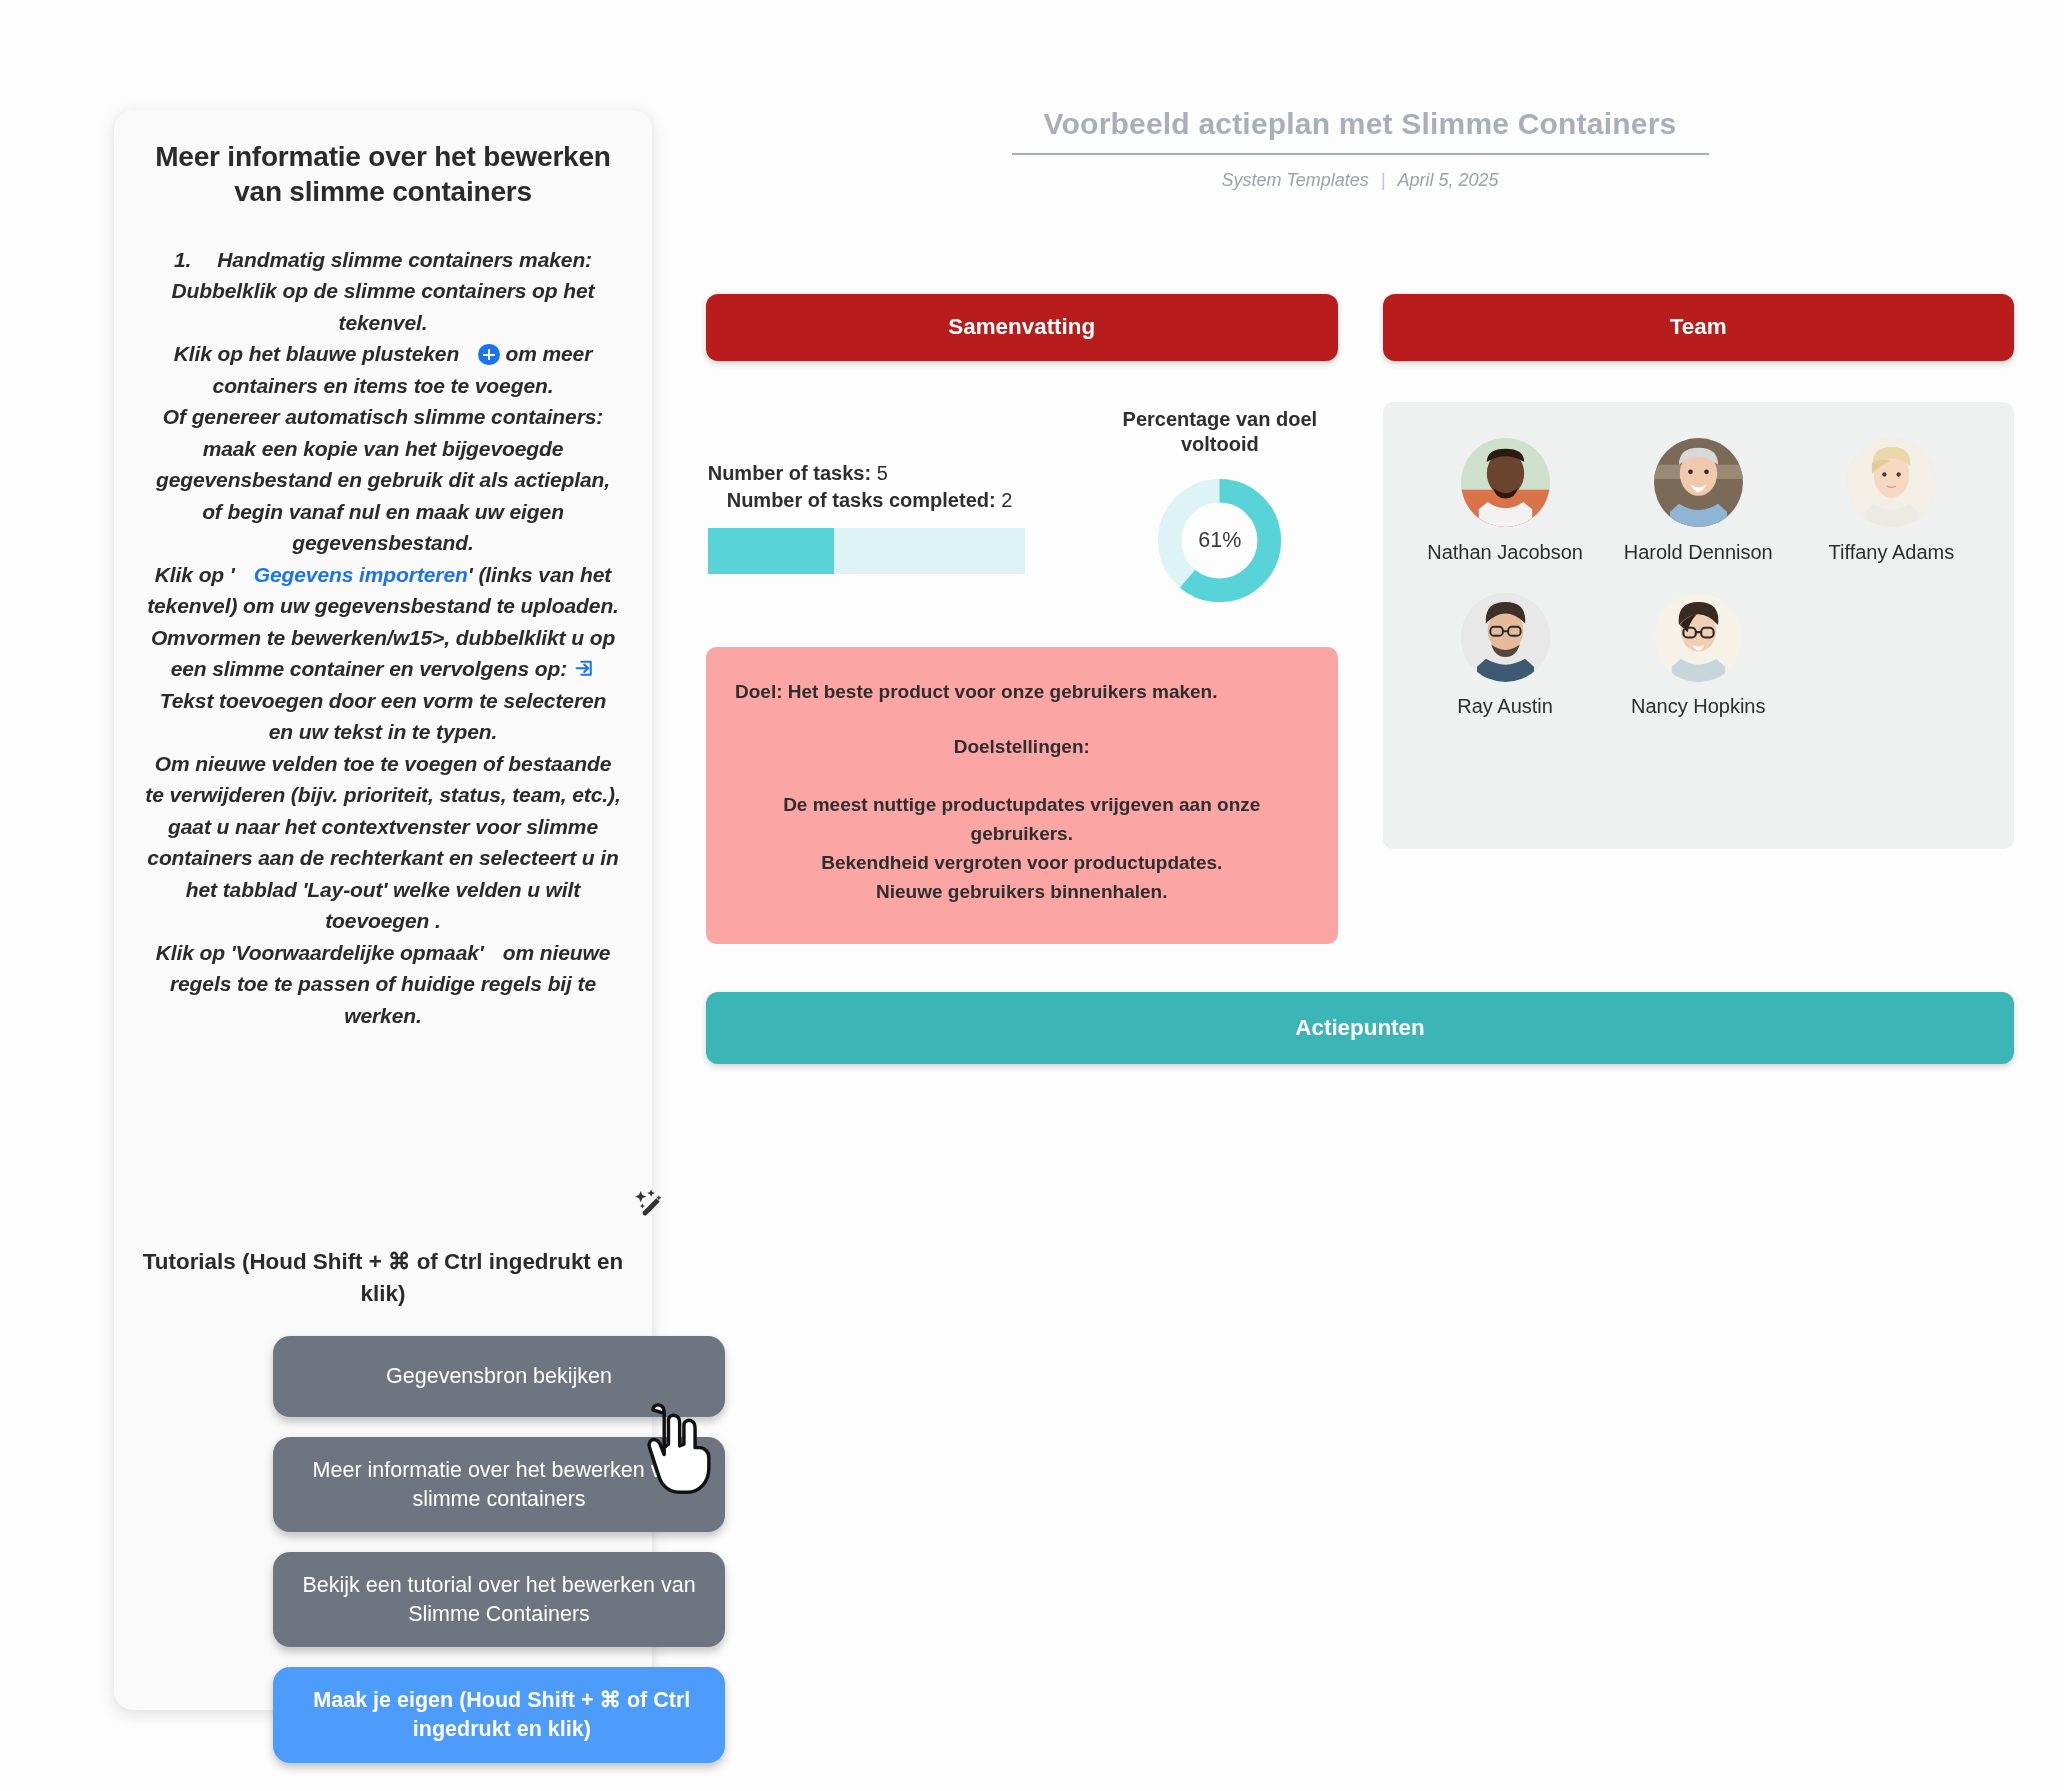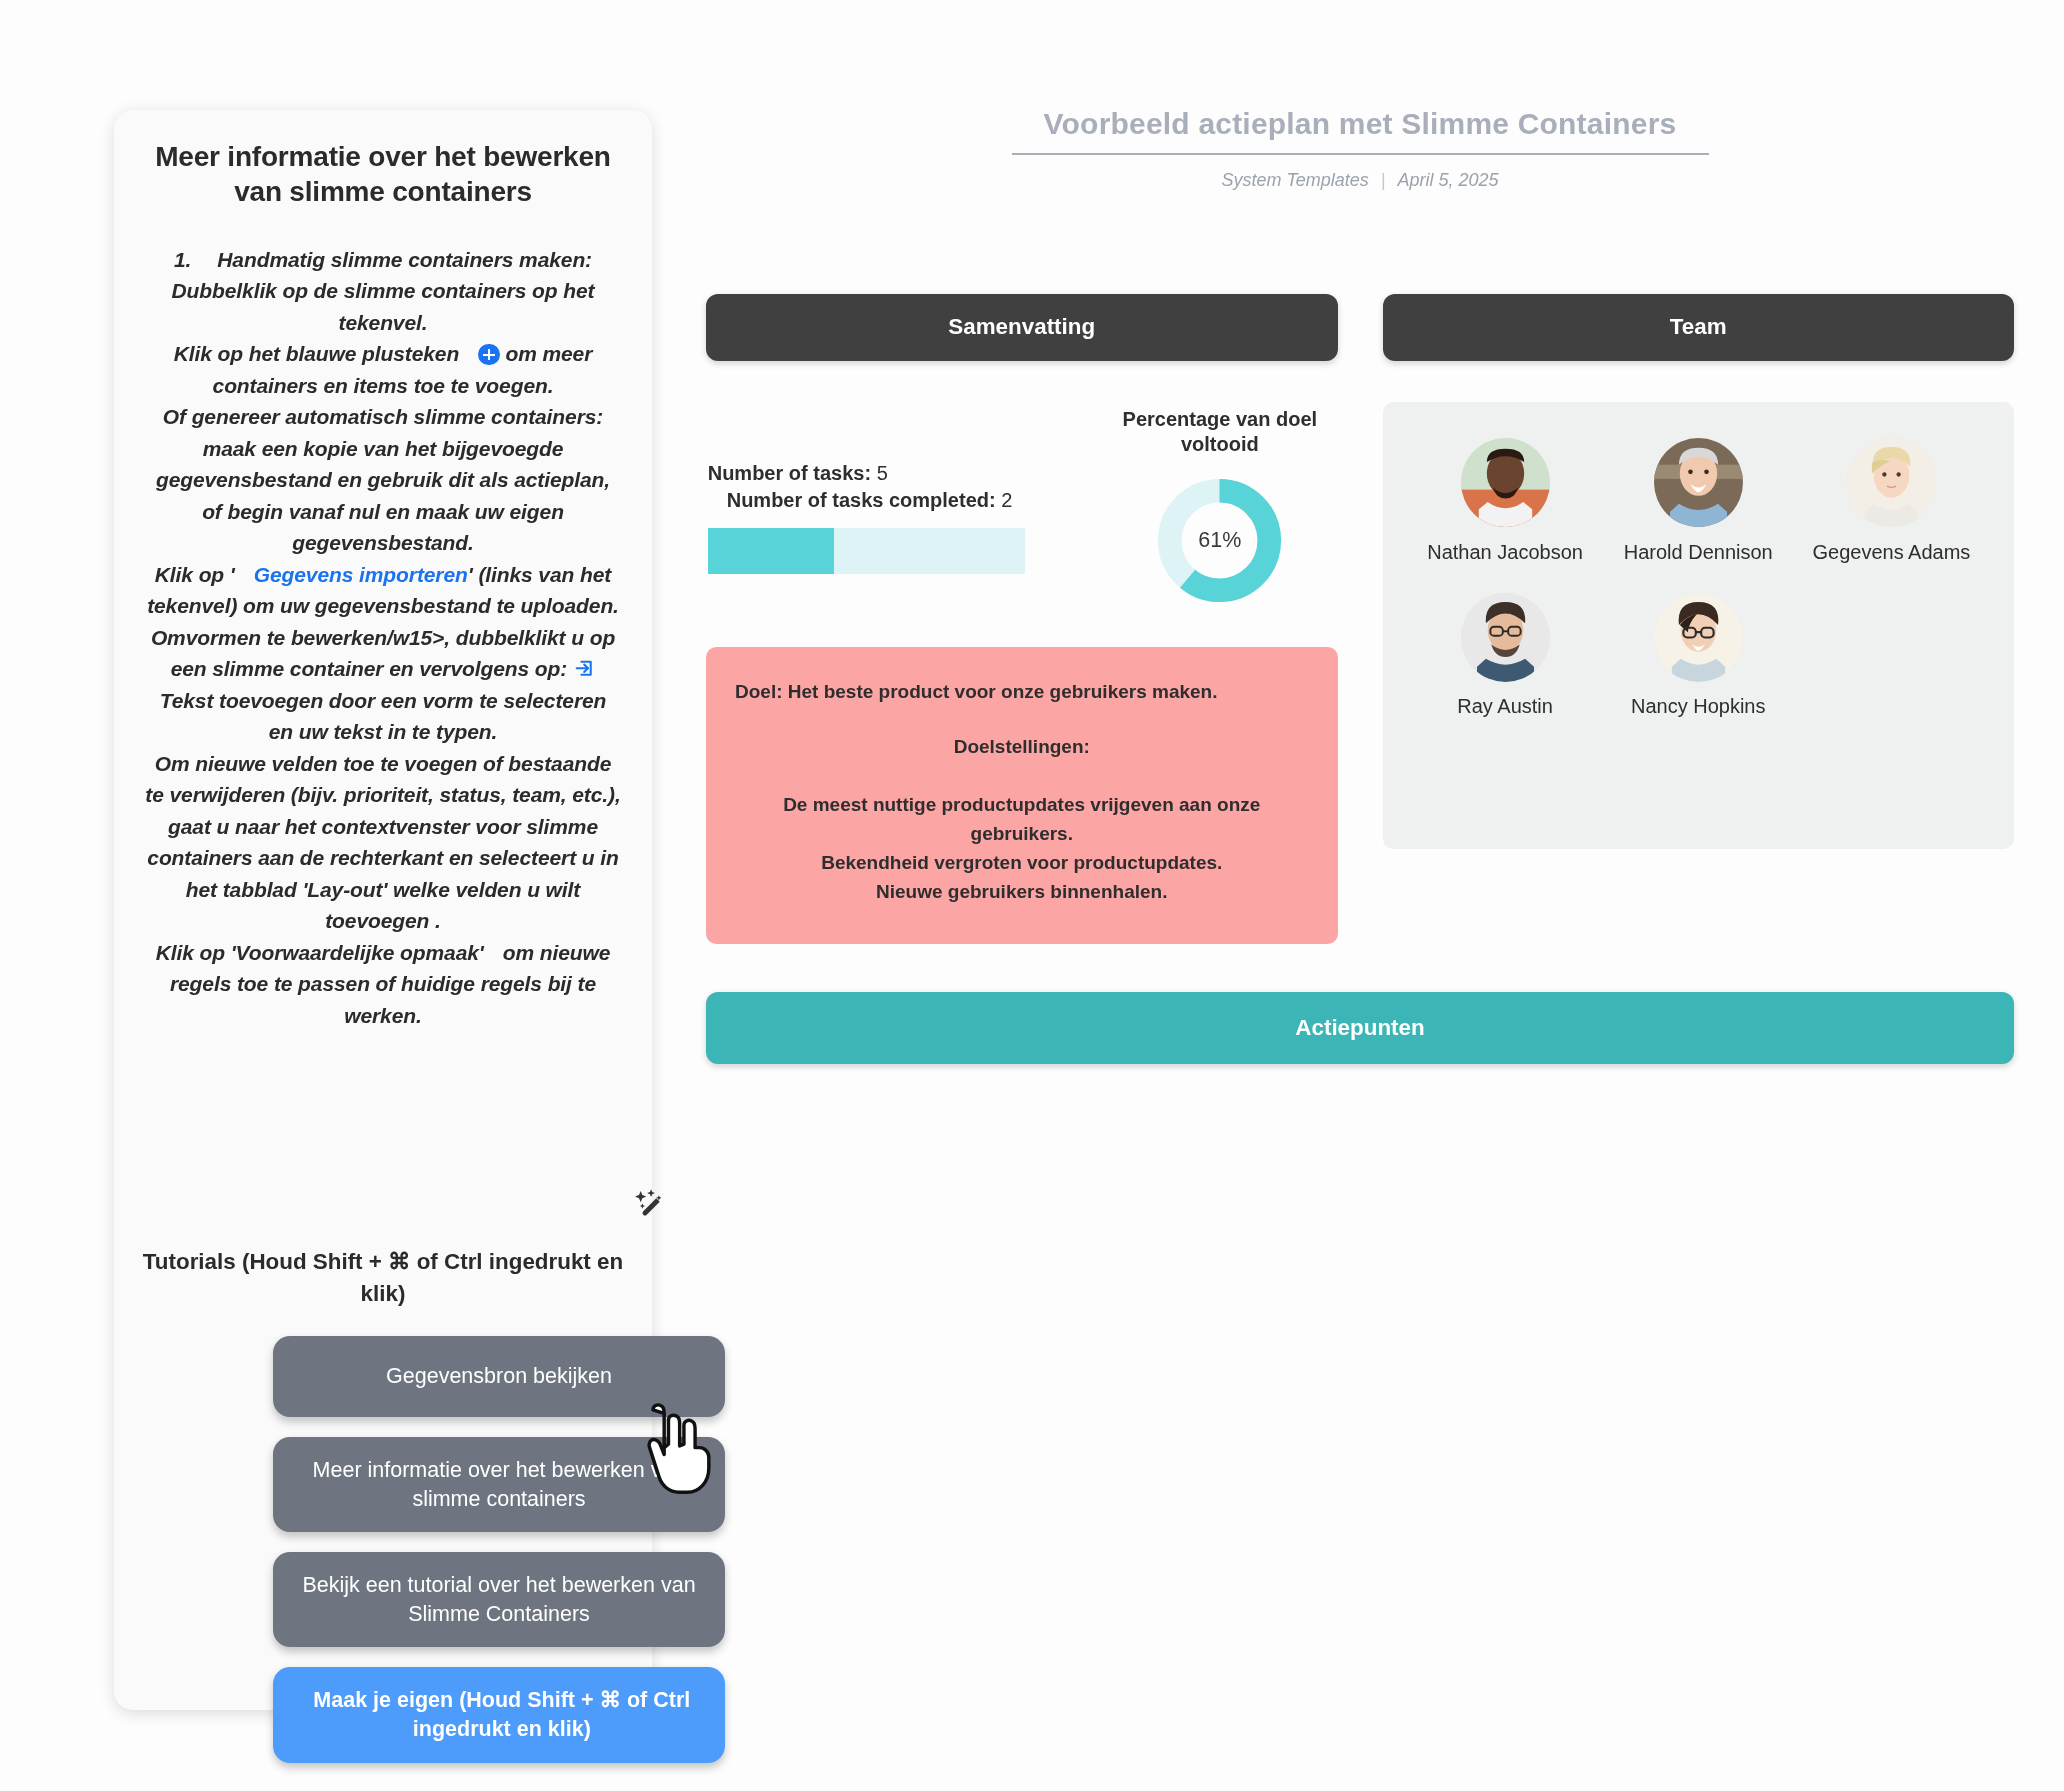--- a/index.html
+++ b/index.html
@@ -176,21 +176,21 @@
   }
 
   .cards-row {
     display: flex;
     gap: 45px;
     margin-top: 103px;
   }
   .col { flex: 1; }
 
   .card-header {
-    background: #404040;
+    background: #b91c1c;
     border-radius: 12px;
     color: #ffffff;
     font-size: 22.4px;
     font-weight: bold;
     text-align: center;
     padding: 20.6px 8.6px;
     box-shadow: 0 2.6px 6px rgba(0,0,0,0.16);
   }
 
   
@@ -481,21 +481,21 @@
                   <rect width="100" height="100" fill="#f4efe6"></rect>
                   <ellipse cx="50" cy="42" rx="20" ry="25" fill="#f5d7c2"></ellipse>
                   <path d="M29 32 q21 -19 42 0 q2 -22 -21 -22 q-23 0 -21 22" fill="#e9d9a8"></path>
                   <path d="M28 28 q10 -6 20 -2 q-12 6 -20 14 z" fill="#e0cd96"></path>
                   <ellipse cx="42" cy="41" rx="2.4" ry="2.4" fill="#4a3a30"></ellipse>
                   <ellipse cx="58" cy="41" rx="2.4" ry="2.4" fill="#4a3a30"></ellipse>
                   <path d="M45 54 q5 3 10 0" stroke="#c99" stroke-width="1.6" fill="none"></path>
                   <path d="M30 74 q20 13 40 0 l10 9 v17 h-60 v-17 z" fill="#eceae4"></path>
                 </svg>
               </div>
-              <div class="member-name">Gegevens Adams</div>
+              <div class="member-name">Tiffany Adams</div>
             </div>
 
             <div class="team-member">
               <div class="avatar">
                 <svg viewBox="0 0 100 100">
                   <rect width="100" height="100" fill="#e8e8e8"></rect>
                   <ellipse cx="50" cy="42" rx="20" ry="24" fill="#e6bb9c"></ellipse>
                   <path d="M28 34 q22 -22 44 0 q2 -24 -22 -24 q-24 0 -22 24" fill="#3c3029"></path>
                   <path d="M34 58 q16 12 32 0 q-4 14 -16 14 q-12 0 -16 -14" fill="#54463c"></path>
                   <rect x="33" y="38" width="14" height="10" rx="4" fill="none" stroke="#2b2b2b" stroke-width="2.2"></rect>

